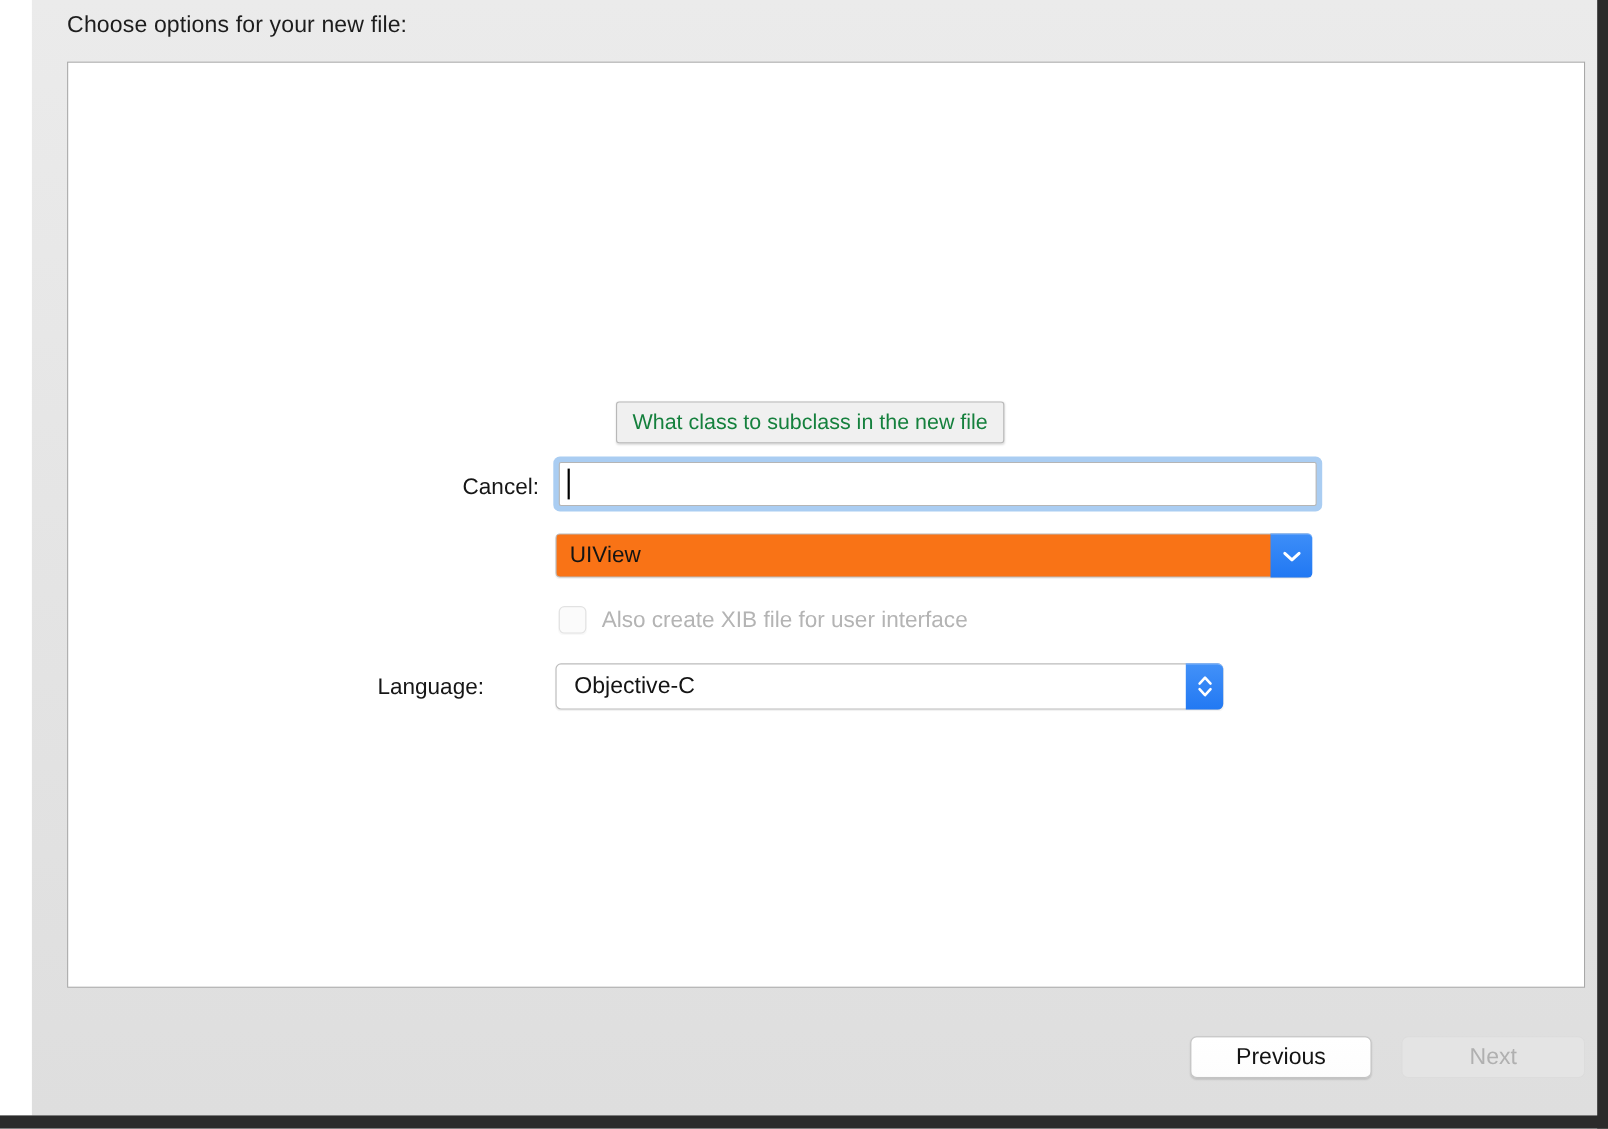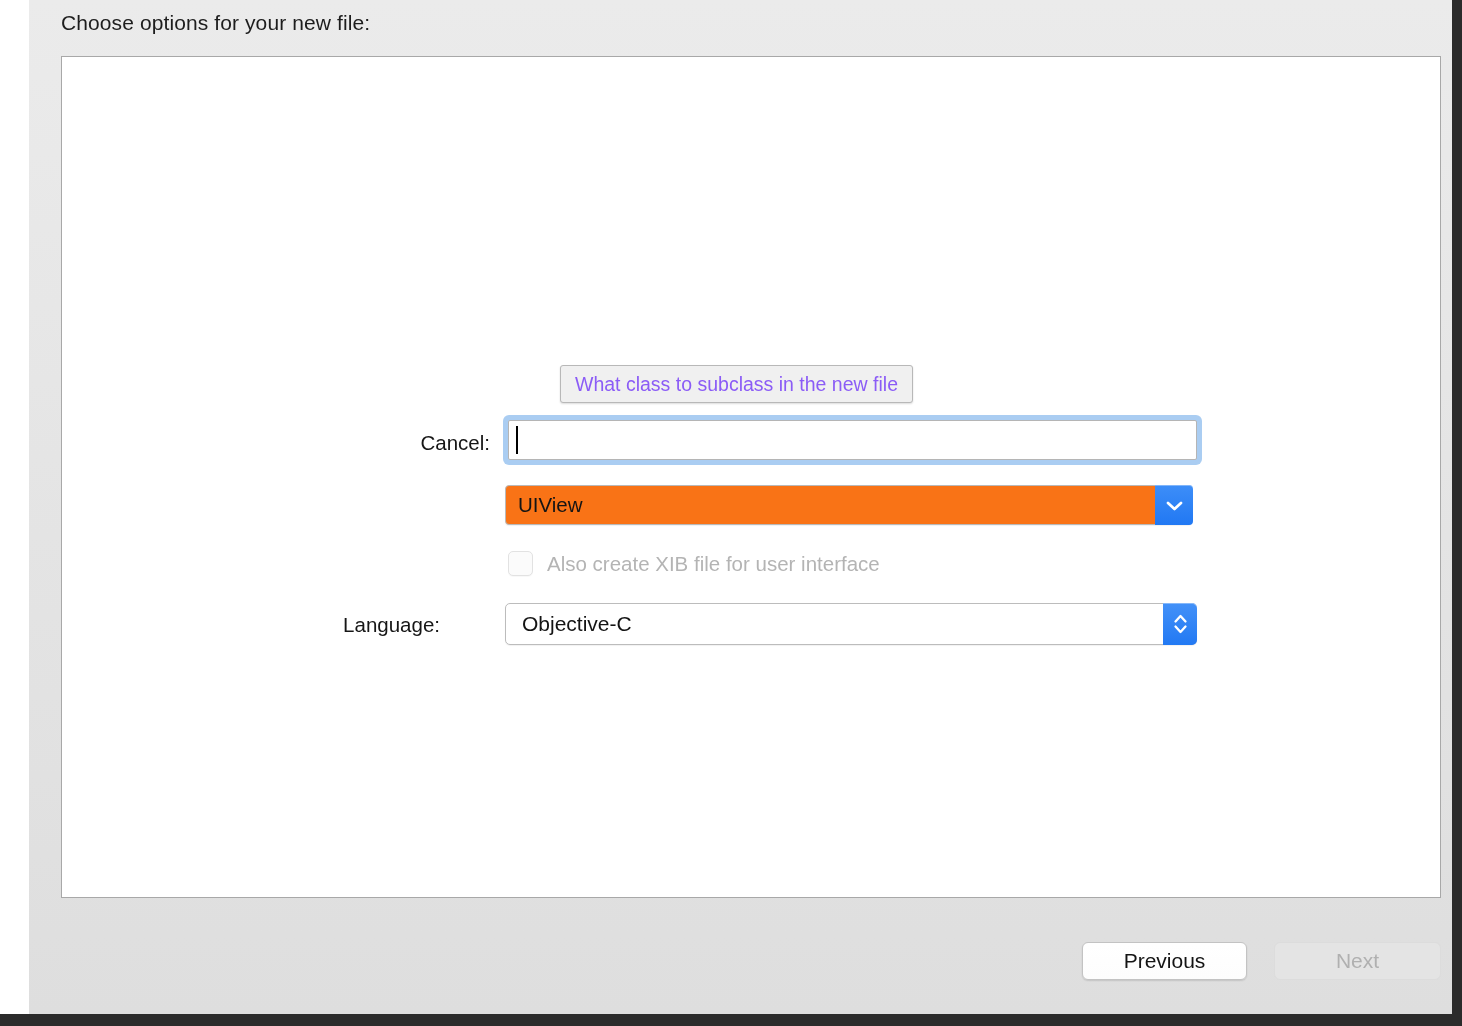--- a/index.html
+++ b/index.html
@@ -65,21 +65,21 @@
     left: 498px; top: 308px;
     height: 38px;
     padding: 0 14px;
     display: flex;
     align-items: center;
     background: #f0f0f0;
     border: 1px solid #b8b8b8;
     border-radius: 3px;
     box-shadow: 0 1px 2px rgba(0,0,0,0.14);
     font-size: 19.5px;
-    color: #8b5cf6;
+    color: #15803d;
     white-space: nowrap;
     box-sizing: border-box;
   }
 
   
   .form-label {
     position: absolute;
     width: 340px;
     text-align: right;
     font-size: 20.5px;
@@ -165,21 +165,21 @@
     font-size: 20.5px;
     color: #b4b4b4;
     white-space: nowrap;
   }
 
   
   #label-language { left: 38px; top: 556px; }
   #popup-language {
     position: absolute;
     left: 443px; top: 546px;
-    width: 692px; height: 42px;
+    width: 607px; height: 42px;
     background: #ffffff;
     border: 1px solid #bcbcbc;
     border-radius: 5px;
     box-shadow: 0 1px 1px rgba(0,0,0,0.06);
     box-sizing: border-box;
     display: flex;
     align-items: center;
   }
   #popup-language-value {
     padding-left: 16px;

